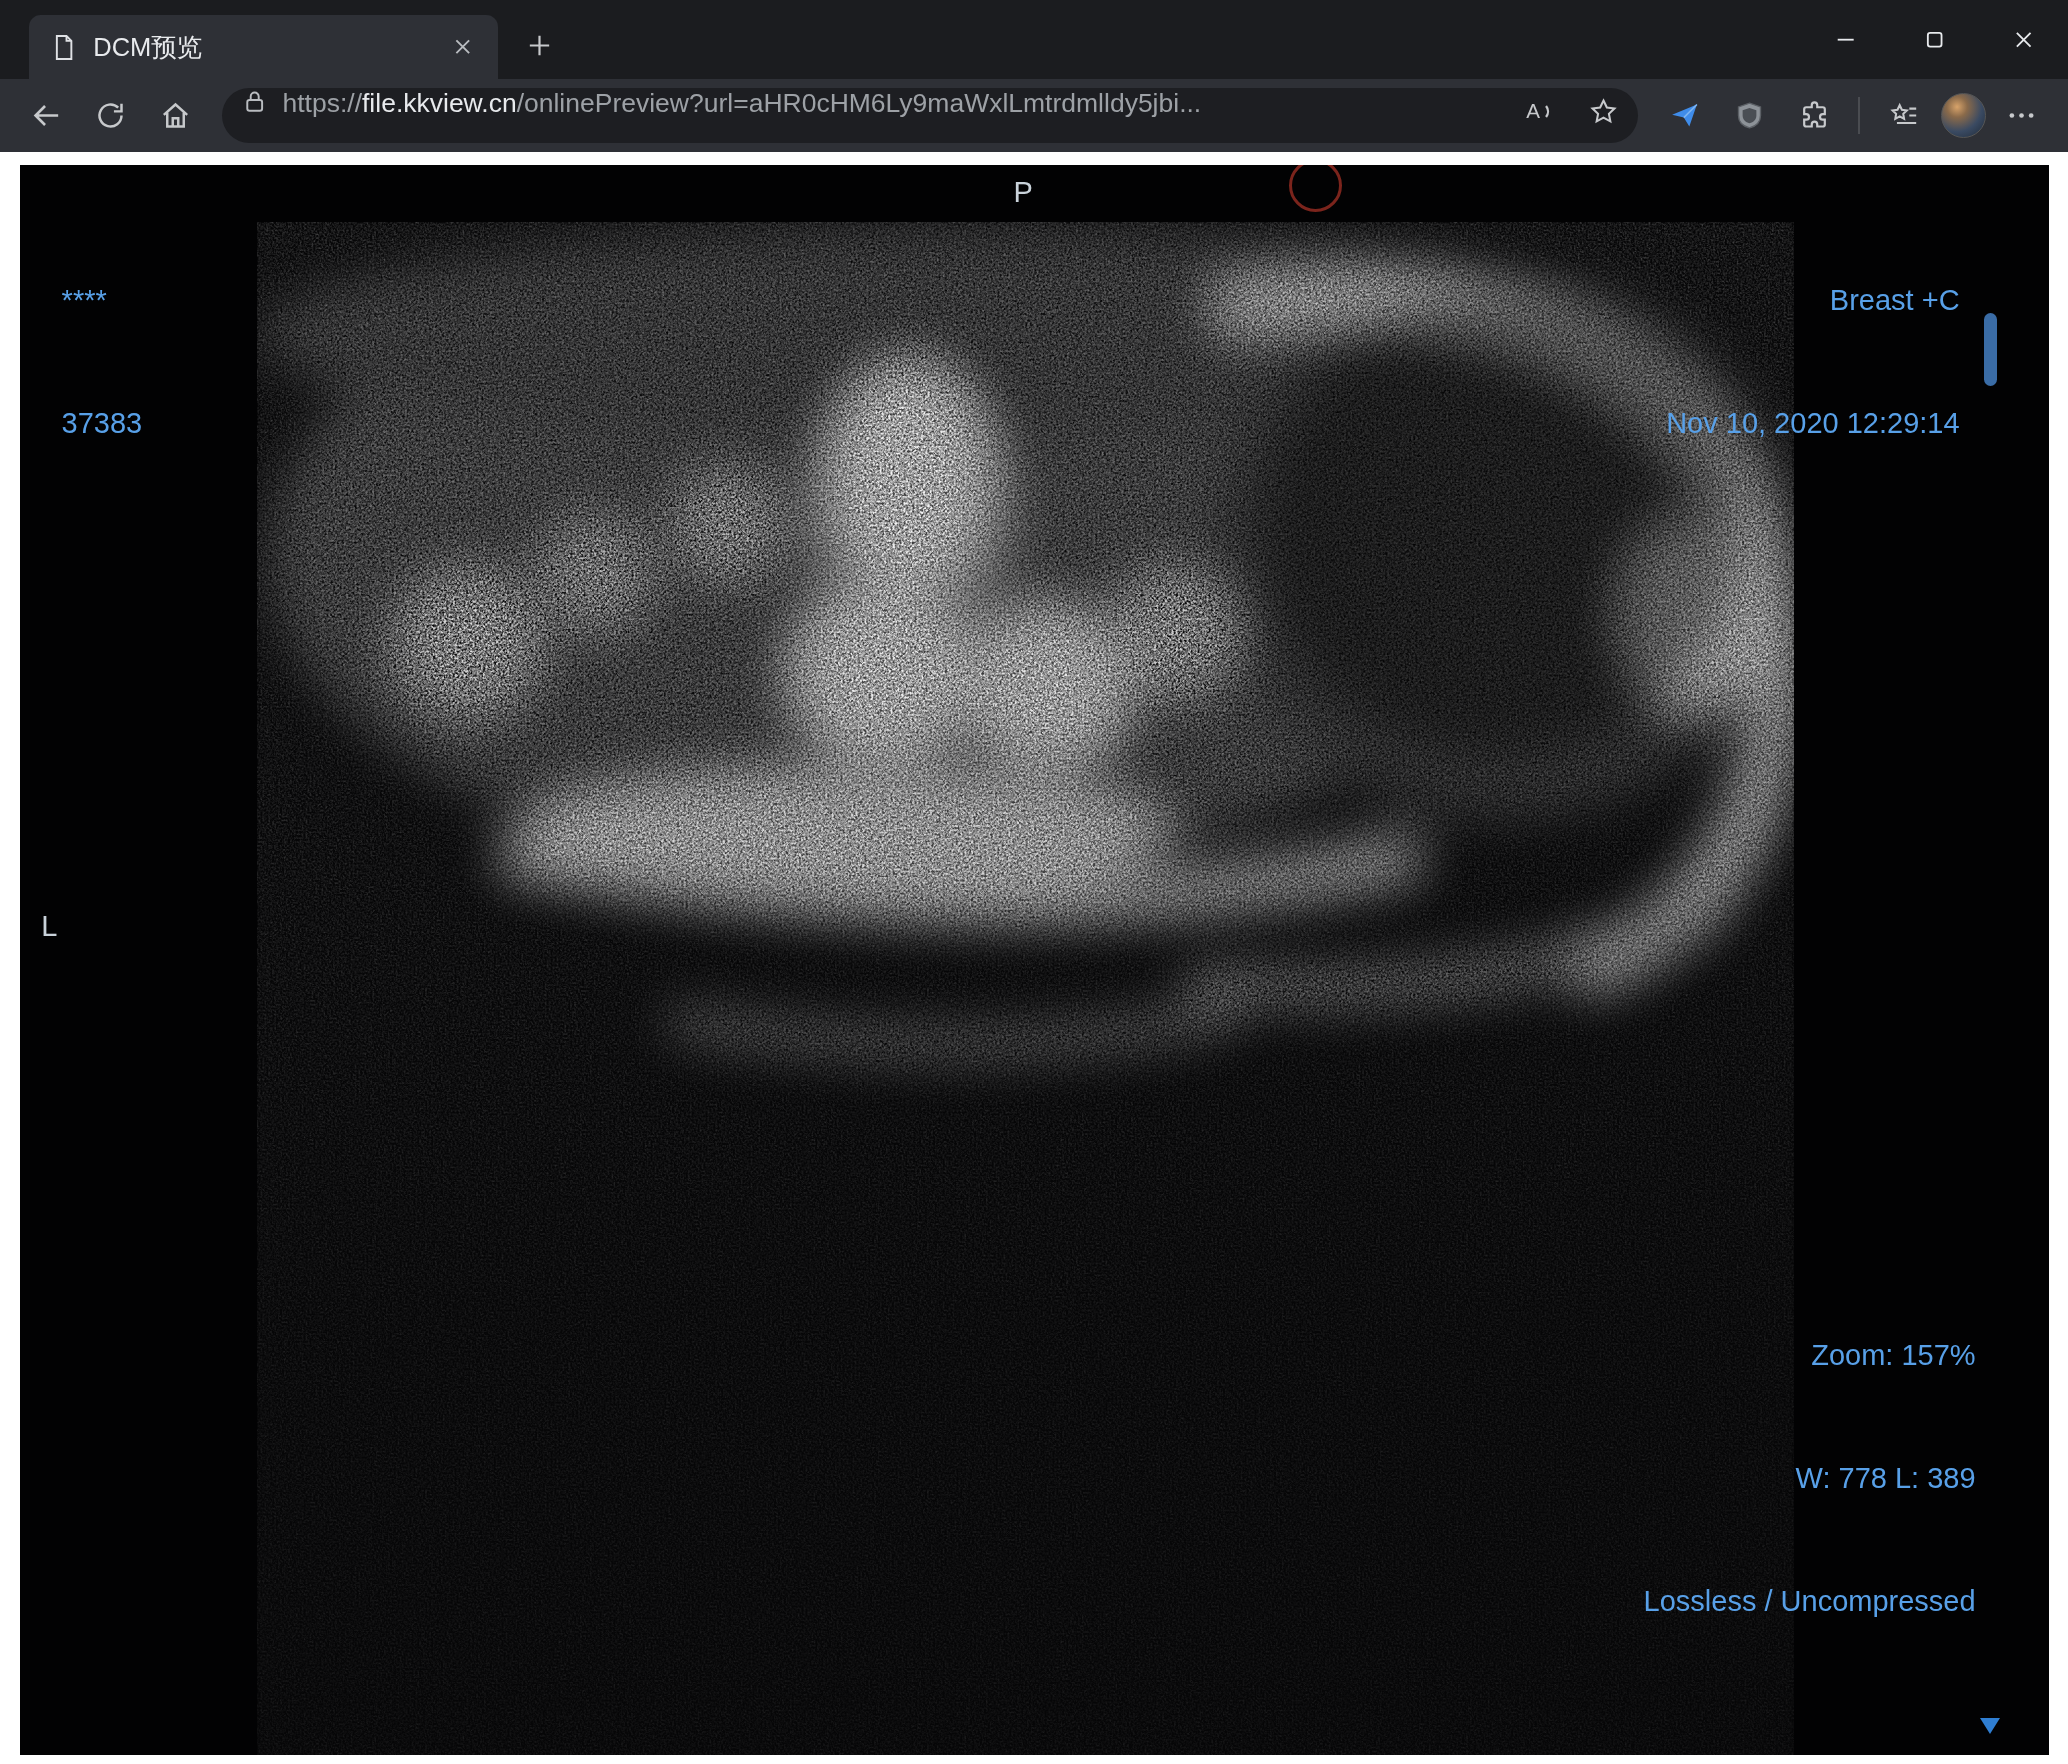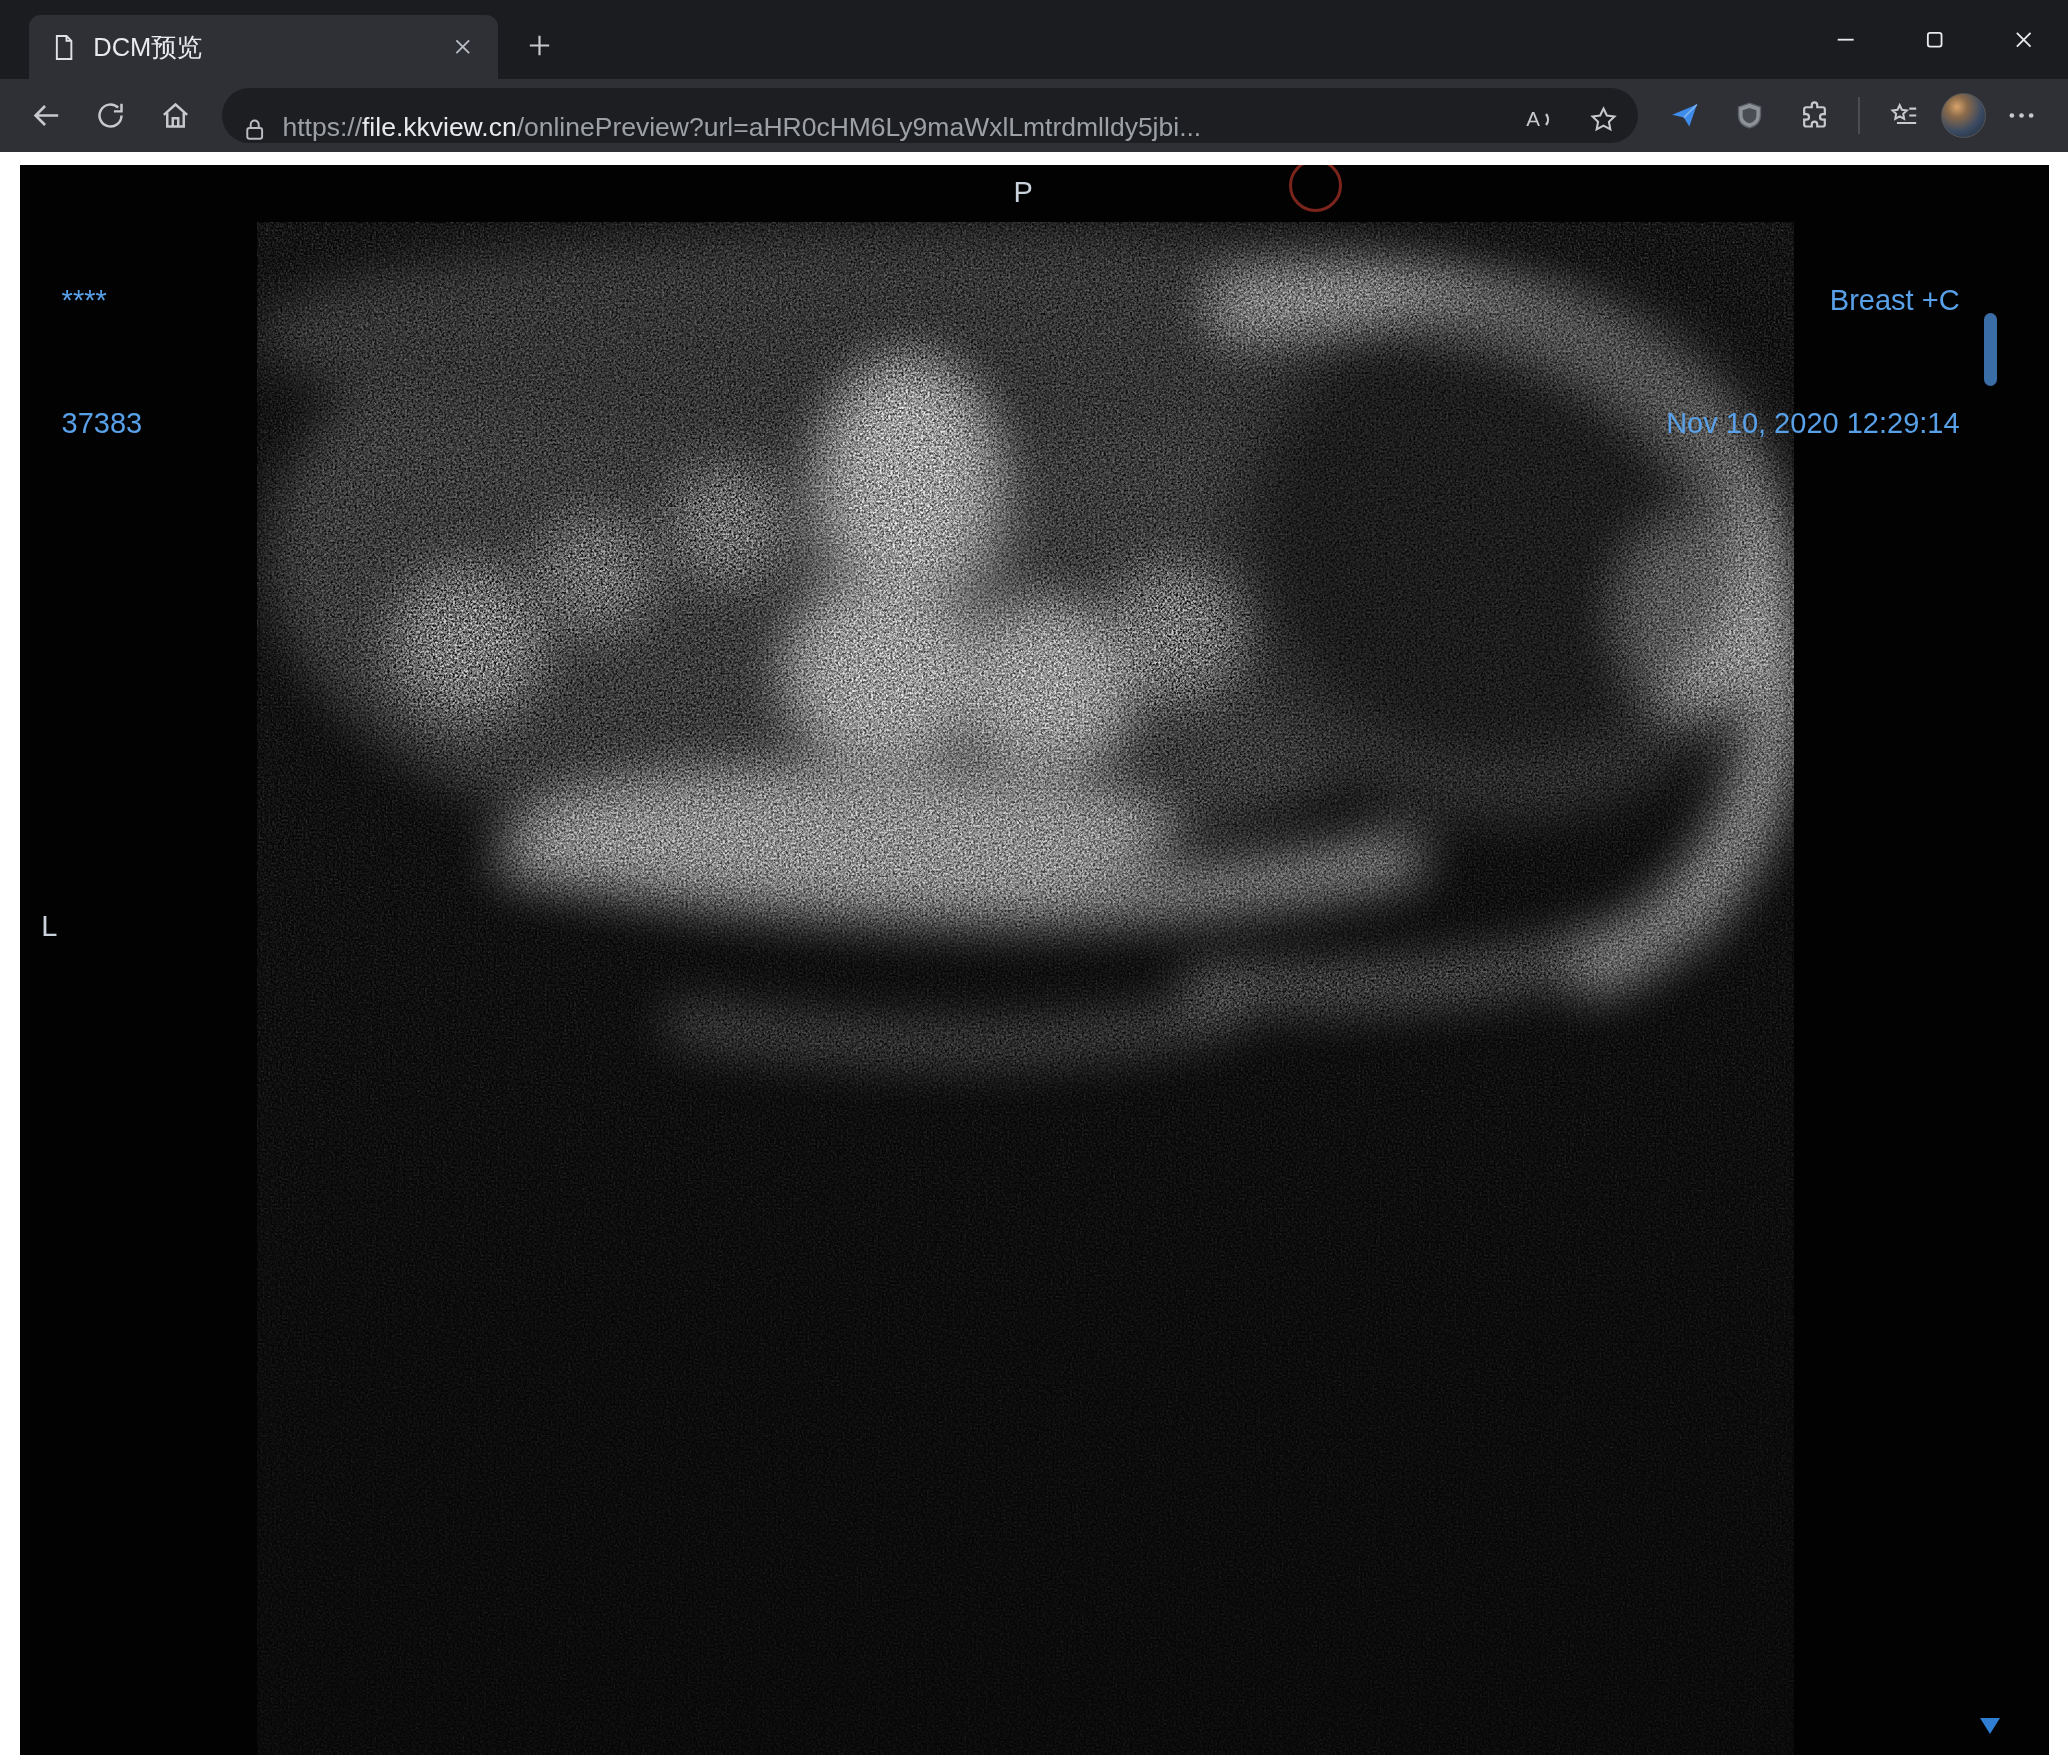--- a/index.html
+++ b/index.html
@@ -13,21 +13,21 @@
   .icon-btn{display:flex;align-items:center;justify-content:center;cursor:pointer;border-radius:7.8px;}
   .tab-close{width:39px;height:39px;}
   .newtab{width:47px;height:47px;margin-left:17.6px;margin-bottom:9.8px;}
   .win-controls{margin-left:auto;display:flex;height:79px;}
   .win-btn{width:89px;height:79px;display:flex;align-items:center;justify-content:center;}
   svg.glyph{display:block;}
 
   
   .navbar{height:73px;background:#2e3036;display:flex;align-items:center;padding:0 17.6px;gap:7.8px;flex:0 0 auto;}
   .nav-btn{width:57px;height:55px;}
-  .addressbar{flex:1;min-width:0;height:55px;background:#1d1e22;border-radius:27.4px;display:flex;align-items:flex-end;padding:0 9.8px 0 19.6px;gap:13.7px;margin:0 9.8px;}
+  .addressbar{flex:1;min-width:0;height:55px;background:#1d1e22;border-radius:27.4px;display:flex;align-items:flex-start;padding:0 9.8px 0 19.6px;gap:13.7px;margin:0 9.8px;}
   .url{flex:1;min-width:0;white-space:nowrap;overflow:hidden;text-overflow:ellipsis;font-size:26.5px;color:#9da1a6;}
   .url .domain{color:#e8eaed;}
   .pill-btn{width:51px;height:47px;flex:0 0 auto;}
   .divider{width:2px;height:37px;background:#4a4c51;margin:0 7.8px;flex:0 0 auto;}
   .avatar{width:43px;height:43px;border-radius:50%;background:radial-gradient(circle at 35% 30%,#d8a36a 0%,#8a6a4a 25%,#3a4a62 60%,#1d2836 100%);border:1px solid #555;flex:0 0 auto;cursor:pointer;}
 
   
   .page{flex:1;background:#ffffff;padding:12.7px 19.6px 9.8px 19.6px;box-sizing:border-box;}
   .viewer{position:relative;width:2029px;height:1590px;background:#020203;overflow:hidden;cursor:crosshair;}
   .scan{position:absolute;left:237px;top:57px;}
@@ -233,20 +233,25 @@
 
       <div class="ov ov-tr">
         <div>Breast +C</div>
         <div>Nov 10, 2020 12:29:14</div>
       </div>
 
       <div class="ov ov-orient ov-p">P</div>
       <div class="ov ov-orient ov-l">L</div>
 
 
+      <div class="ov ov-br">
+        <div>Zoom: 157%</div>
+        <div>W: 778 L: 389</div>
+        <div>Lossless / Uncompressed</div>
+      </div>
 
       <div class="annotation-circle"></div>
       <div class="scroll-thumb"></div>
       <div class="scroll-arrow"></div>
 
     </div>
   </div>
 </div>
 
 

